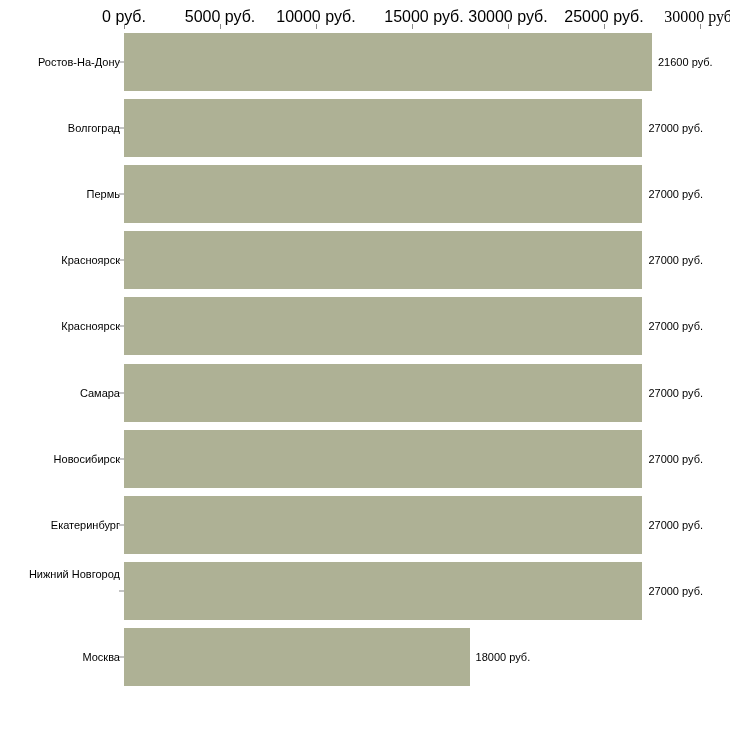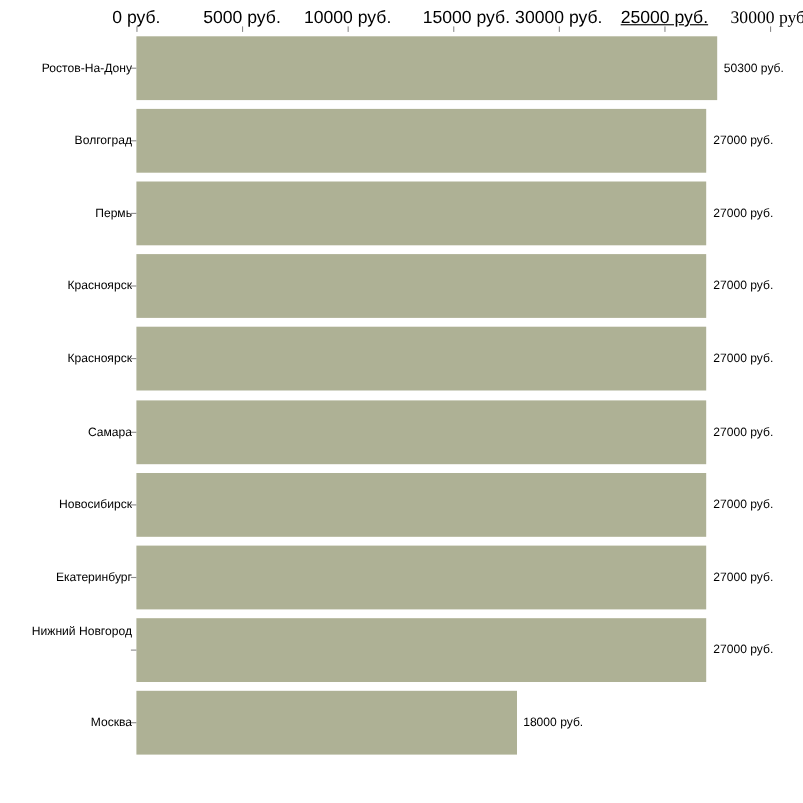--- a/index.html
+++ b/index.html
@@ -85,28 +85,28 @@
       <div class="axis-label" style="left: 124px;">0 руб.</div>
       <div class="tick-mark" style="left: 124px;"></div>
       <div class="axis-label" style="left: 220px;">5000 руб.</div>
       <div class="tick-mark" style="left: 220px;"></div>
       <div class="axis-label" style="left: 316px;">10000 руб.</div>
       <div class="tick-mark" style="left: 316px;"></div>
       <div class="axis-label" style="left: 424px;">15000 руб.</div>
       <div class="tick-mark" style="left: 412px;"></div>
       <div class="axis-label" style="left: 508px;">30000 руб.</div>
       <div class="tick-mark" style="left: 508px;"></div>
-      <div class="axis-label" style="left: 604px; text-decoration: underline;">25000 руб.</div>
+      <div class="axis-label" style="left: 604px;">25000 руб.</div>
       <div class="tick-mark" style="left: 604px;"></div>
       <div class="axis-label" style="left: 700px; font-family: Liberation Serif, serif;">30000 руб.</div>
       <div class="tick-mark" style="left: 700px;"></div>
     </div>
   <div id="bars">
       <div class="bar" style="top: 33.05px; width: 528px; height: 58px; background: rgb(174, 177, 149);"></div>
-      <div class="bar-value" style="left: 658px; top: 62.05px;">50300 руб.</div>
+      <div class="bar-value" style="left: 658px; top: 62.05px;">21600 руб.</div>
       <div class="bar" style="top: 99.15px; width: 518.4px; height: 58px; background: rgb(174, 177, 149);"></div>
       <div class="bar-value" style="left: 648.4px; top: 128.15px;">27000 руб.</div>
       <div class="bar" style="top: 165.25px; width: 518.4px; height: 58px; background: rgb(174, 177, 149);"></div>
       <div class="bar-value" style="left: 648.4px; top: 194.25px;">27000 руб.</div>
       <div class="bar" style="top: 231.35px; width: 518.4px; height: 58px; background: rgb(174, 177, 149);"></div>
       <div class="bar-value" style="left: 648.4px; top: 260.35px;">27000 руб.</div>
       <div class="bar" style="top: 297.45px; width: 518.4px; height: 58px; background: rgb(174, 177, 149);"></div>
       <div class="bar-value" style="left: 648.4px; top: 326.45px;">27000 руб.</div>
       <div class="bar" style="top: 363.55px; width: 518.4px; height: 58px; background: rgb(174, 177, 149);"></div>
       <div class="bar-value" style="left: 648.4px; top: 392.55px;">27000 руб.</div>

